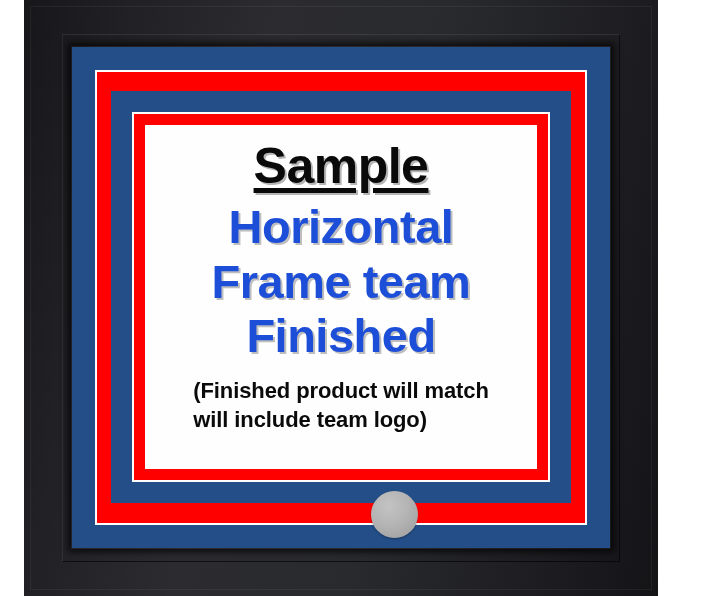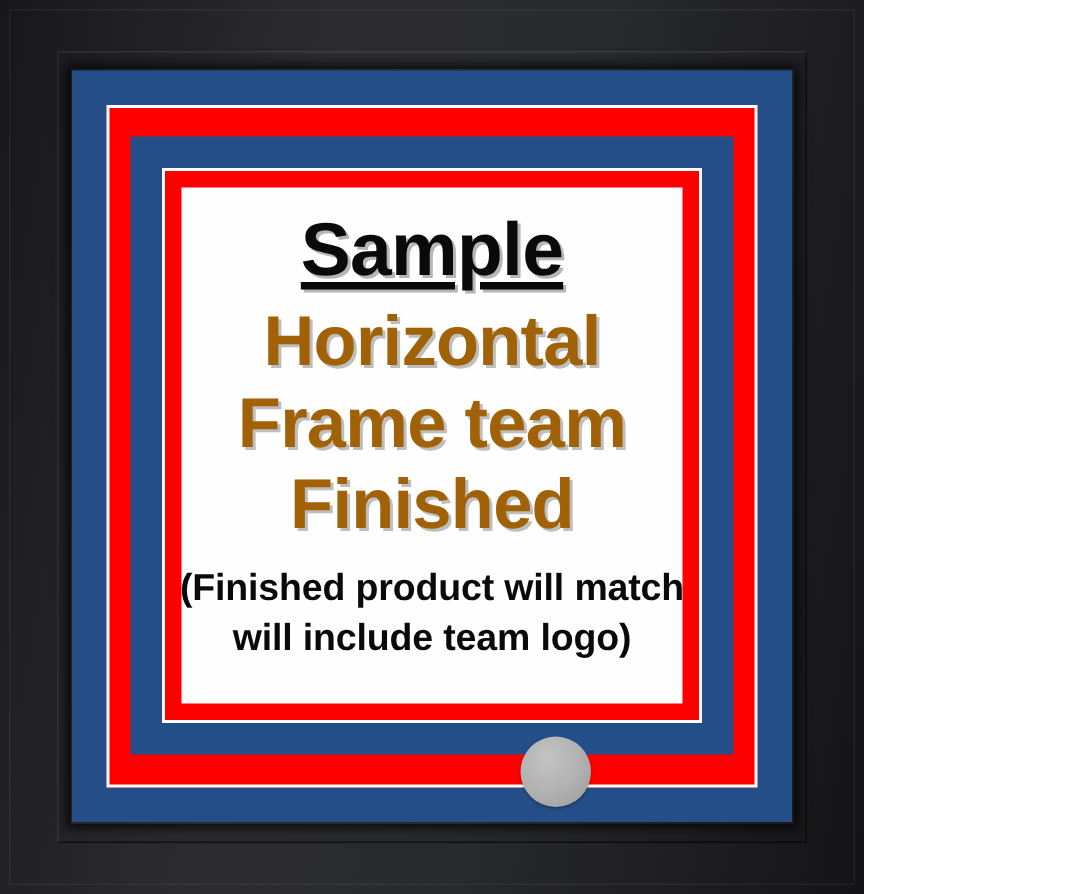--- a/index.html
+++ b/index.html
@@ -7,23 +7,24 @@
     padding: 0;
     background: #ffffff;
   }
   body {
     font-family: "Liberation Sans", sans-serif;
   }
 
   
   #frame-stage {
     position: relative;
-    width: 576px;
+    width: 634px;
     height: 596px;
     overflow: hidden;
+    margin-left: 24px;
   }
 
   
   .frame-outer {
     position: absolute;
     inset: 0;
     background:
       linear-gradient(100deg,
         #17171a 0%,
         #212125 14%,
@@ -127,34 +128,33 @@
     text-decoration-thickness: 5px;
     text-underline-offset: 5px;
     text-shadow: 2px 2px 0 rgba(120,120,120,0.55);
     margin-bottom: 9px;
     white-space: nowrap;
   }
   .line-big {
     font-size: 47px;
     font-weight: bold;
     line-height: 1.16;
-    color: #a16207;
+    color: #1d4ed8;
     letter-spacing: -0.5px;
     text-shadow: 2px 2px 0 rgba(125,125,125,0.5);
     white-space: nowrap;
     text-align: right;
   }
   .note-block {
     margin-top: 12px;
-    font-size: 25px;
+    font-size: 22px;
     font-weight: bold;
     line-height: 1.33;
     color: #0a0a0a;
     letter-spacing: -0.1px;
-    text-align: center;
     white-space: nowrap;
   }
 
   
   .medallion {
     position: absolute;
     left: 347px;
     top: 491px;
     width: 47px;
     height: 47px;

